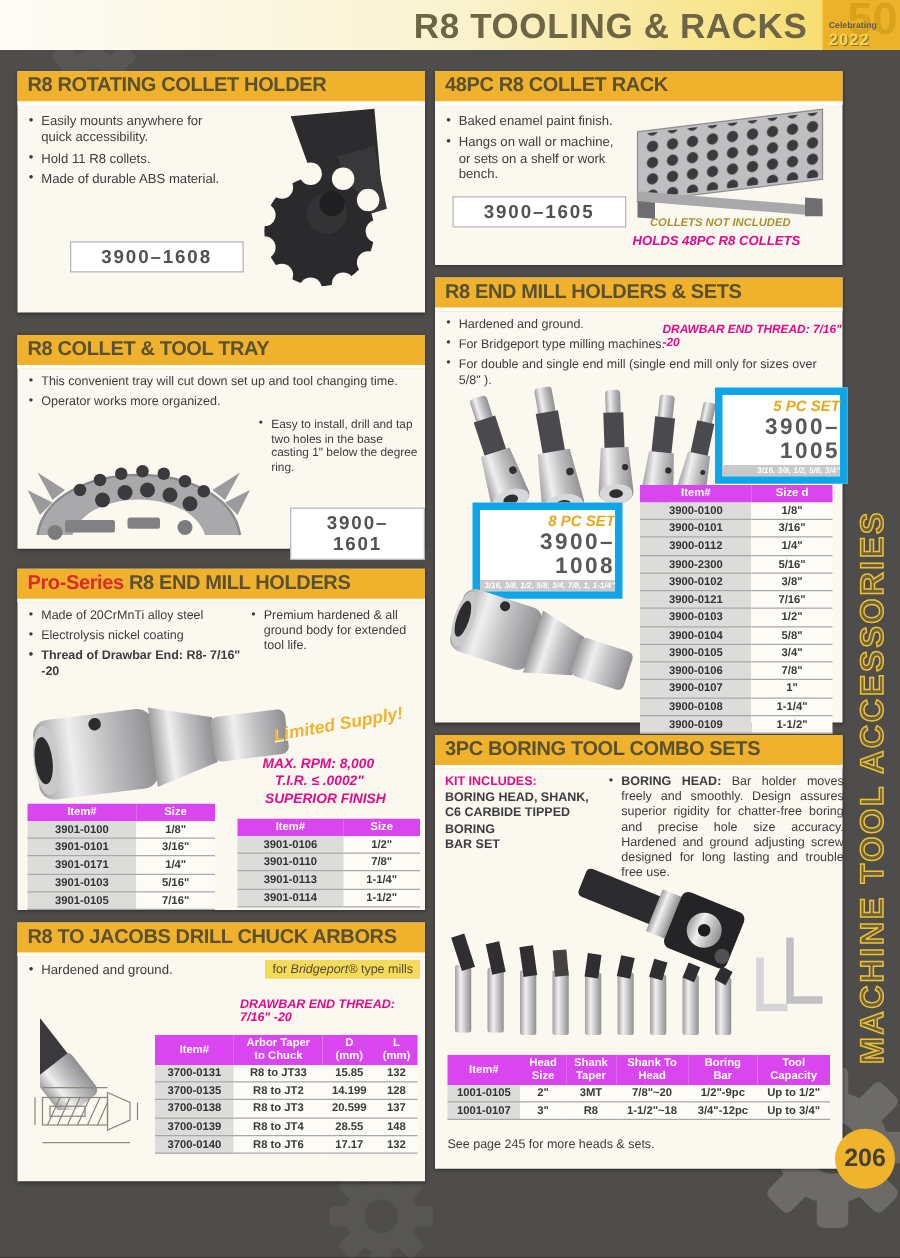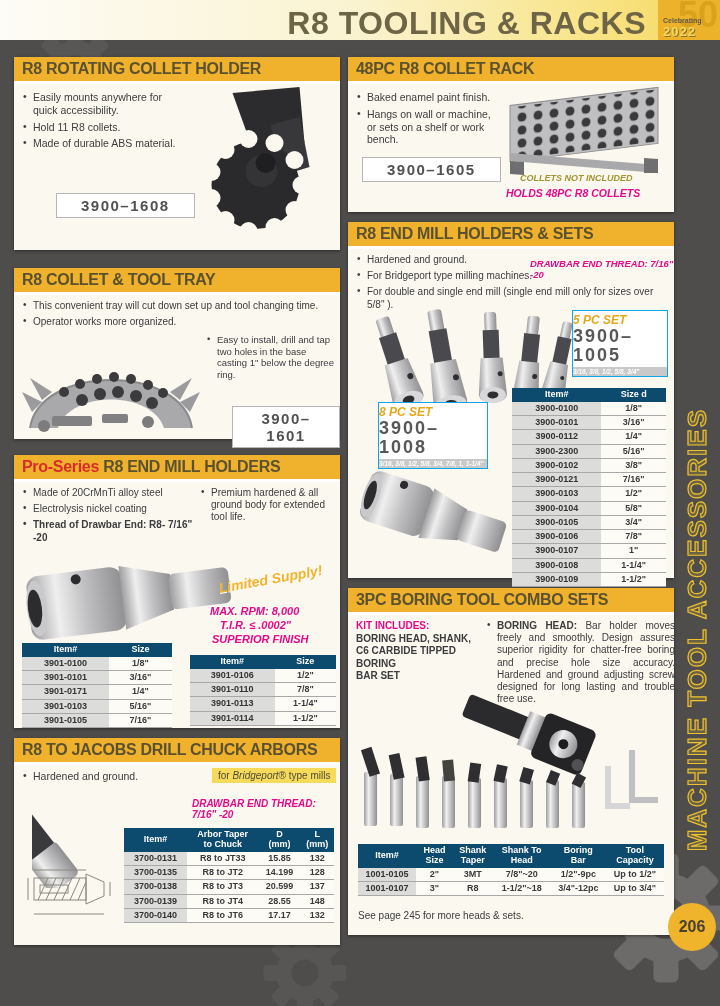--- a/index.html
+++ b/index.html
@@ -1,60 +1,60 @@
 <!DOCTYPE html>
 <html><head>
 <meta charset="utf-8">
 <style>
   html,body{margin:0;padding:0;background:#2e2d2c;}
   #page{position:relative;width:720px;height:1006px;background:#4e4d4b;overflow:hidden;
         font-family:"Liberation Sans",sans-serif;}
   
   #topband{position:absolute;left:0;top:0;width:720px;height:40px;
     background:linear-gradient(90deg,#fdfcf6 0%,#faf3d0 50%,#f8e488 82%,#f6d75c 100%);}
-  #hdr-title{position:absolute;right:74px;top:5px;font-size:32px;font-weight:bold;
+  #hdr-title{position:absolute;right:74px;top:5px;font-size:28px;font-weight:bold;
     color:#6e6547;letter-spacing:.5px;}
   #logo{position:absolute;right:0;top:0;width:62px;height:40px;background:#ecb22a;overflow:hidden;}
   #logo .big50{position:absolute;right:2px;top:-6px;font-size:36px;font-weight:bold;color:#d9a21d;}
   #logo .celeb{position:absolute;left:5px;top:17px;font-size:7px;font-weight:bold;color:#5e574a;}
   #logo .year{position:absolute;left:5px;top:24px;font-size:13px;font-weight:bold;color:#f6d75c;
     text-shadow:1px 1px 0 #8a7430;letter-spacing:1px;}
   
   .gear{position:absolute;z-index:0;}
   #sidetext{position:absolute;left:676px;top:382px;width:42px;height:496px;z-index:1;
     display:flex;align-items:center;justify-content:center;}
   #sidetext span{writing-mode:vertical-rl;transform:rotate(180deg);font-size:26px;font-weight:bold;
     letter-spacing:2px;color:rgba(240,193,47,.18);-webkit-text-stroke:1.2px #efc12f;white-space:nowrap;}
   #pagenum{position:absolute;left:668px;top:903px;width:48px;height:48px;border-radius:50%;
-    background:#f0b42c;z-index:2;text-align:center;line-height:48px;font-size:16px;
+    background:#f0b42c;z-index:2;text-align:center;line-height:48px;font-size:20px;
     font-weight:bold;color:#474130;}
   
   .card{position:absolute;background:#fbf8f0;z-index:1;box-shadow:0 1px 3px rgba(0,0,0,.45);}
   .bar{height:24px;background:#f0b22c;border-bottom:3px solid #fff;line-height:24px;
     padding:0 8px;white-space:nowrap;overflow:hidden;}
   .bar span{font-size:16px;font-weight:bold;color:#5a5130;letter-spacing:-.3px;}
   .bar .red{color:#d92b2b;}
   ul.bullets{list-style:none;margin:0;padding:0;font-size:10.5px;color:#3c3c3e;position:absolute;}
   ul.bullets li{position:relative;padding-left:11px;margin:0 0 4px 0;line-height:1.22;}
   ul.bullets li::before{content:"•";position:absolute;left:1px;top:-1px;}
   ul.bullets li.b{font-weight:bold;}
   .partbox{position:absolute;background:#fff;border:1px solid #b5b5b5;font-weight:bold;
     color:#515153;text-align:center;font-size:15px;letter-spacing:1.5px;padding:3px 24px;}
   .mag{color:#e60a8b;font-weight:bold;}
   .img{position:absolute;}
   
   table.t{border-collapse:collapse;position:absolute;font-size:9px;table-layout:fixed;}
-  table.t th{background:#0c4a6e;color:#fff;font-weight:bold;padding:2px 2px;
+  table.t th{background:#d946ef;color:#fff;font-weight:bold;padding:2px 2px;
     white-space:pre-line;font-size:9px;line-height:1.1;text-align:center;}
   table.t td{padding:1px 2px;text-align:center;color:#333;border-bottom:1px solid #a8a8a8;
     background:#fdfbf5;font-size:9px;line-height:1.25;}
   table.t td:first-child{background:#dcdcda;font-weight:bold;}
   table.t td:nth-child(n+2){font-weight:bold;color:#3a3a3c;}
   
-  .setbox{position:absolute;background:#fff;border:1px solid #0ea5e9;text-align:left;}
+  .setbox{position:absolute;background:#fff;border:6px solid #0ea5e9;text-align:right;}
   .setbox .lbl{font-size:12px;font-weight:bold;font-style:italic;color:#e8a71a;margin-top:2px;}
   .setbox .pn{font-size:18px;font-weight:bold;color:#58585a;letter-spacing:2px;line-height:1.05;}
   .setbox .sizes{background:#c9c9c9;color:#fff;font-size:6.5px;font-weight:bold;font-style:italic;
     padding:1px 0;margin-top:2px;}
   .note-sm{position:absolute;font-size:9px;font-weight:bold;font-style:italic;}
   #limited{position:absolute;transform:rotate(-10deg);font-size:14px;font-weight:bold;
     font-style:italic;color:#f2b32a;text-shadow:0 1px 0 #fff;}
   .yelnote{position:absolute;background:#f6db5a;color:#4e4a38;font-size:10px;padding:2px 6px;}
   .yelnote .bi{font-weight:normal;font-style:italic;}
   .kit{position:absolute;font-size:10px;line-height:1.25;color:#3c3c3e;font-weight:bold;}

